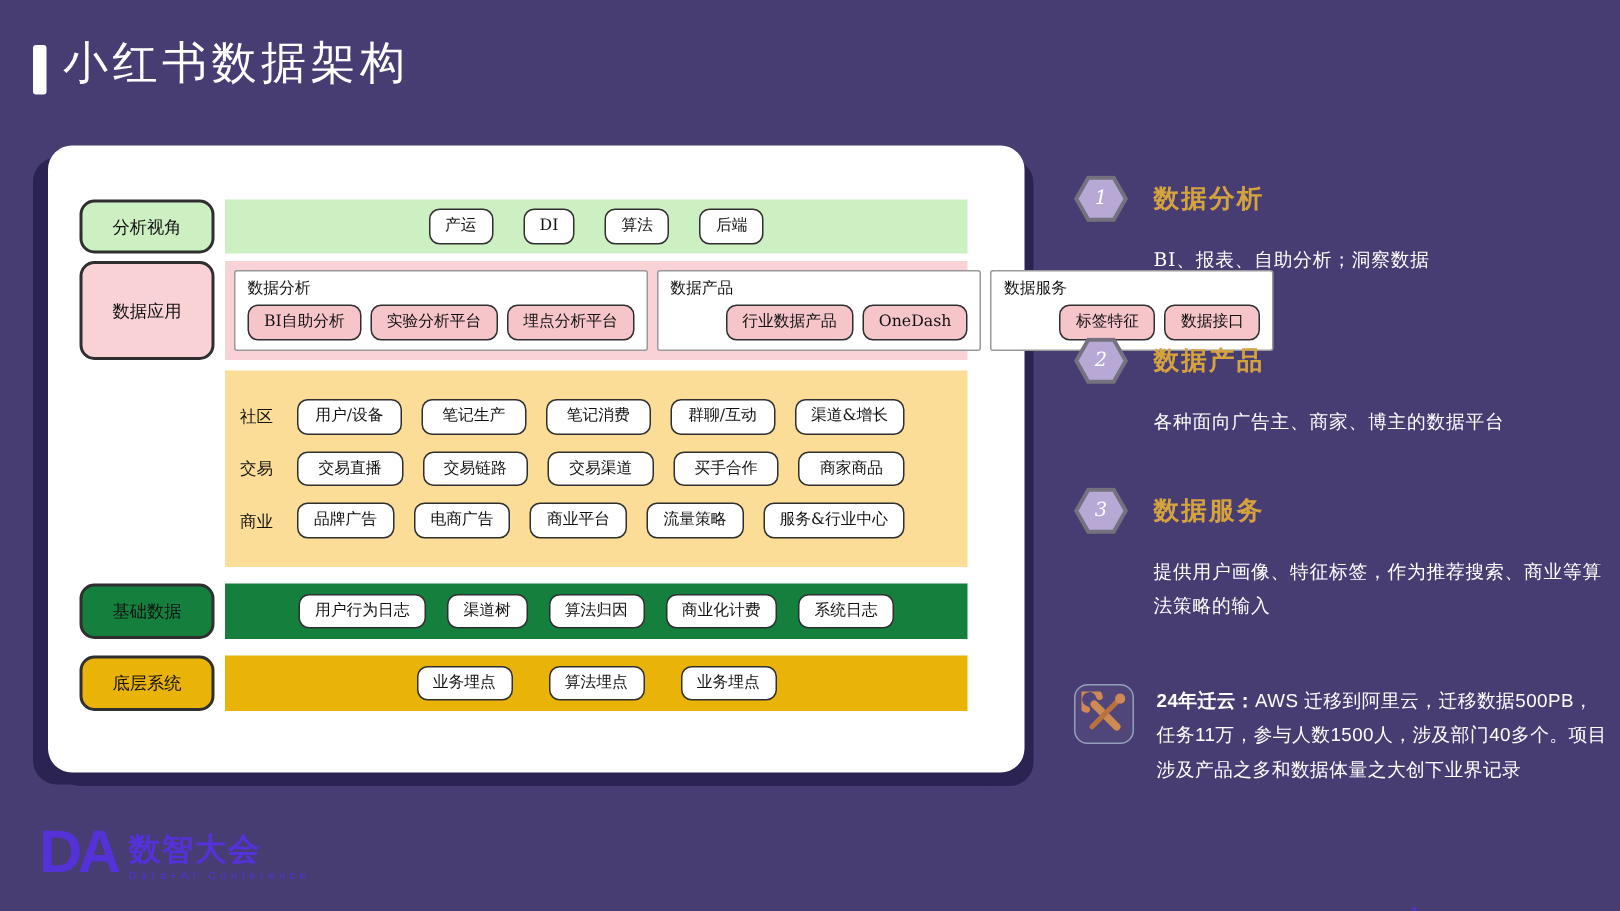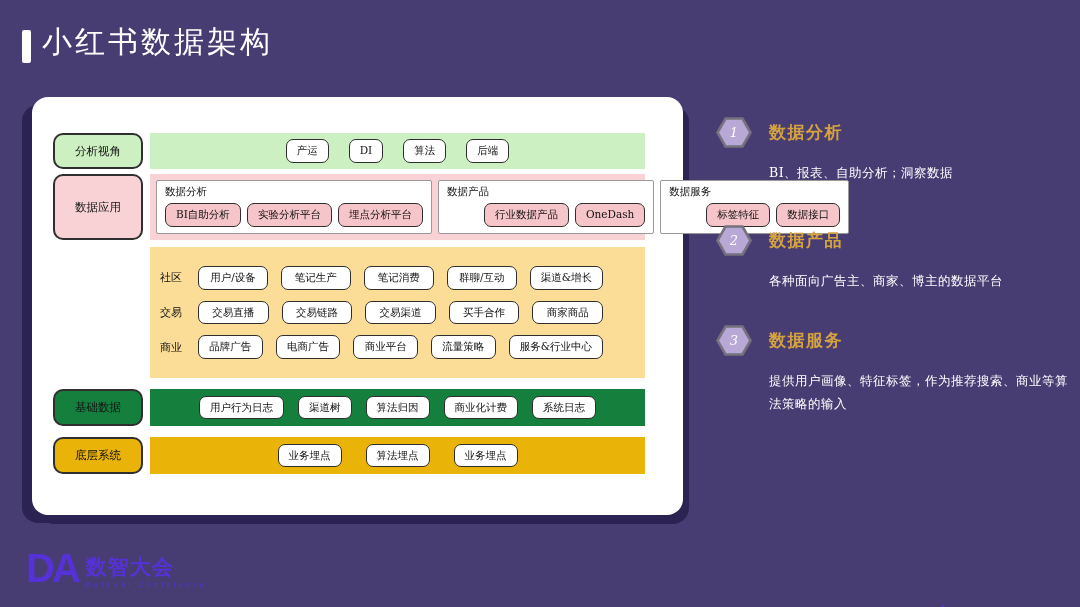--- a/index.html
+++ b/index.html
@@ -240,20 +240,33 @@
           <svg width="36" height="31" viewBox="0 0 36 31">
             <polygon points="9.5,1.5 26.5,1.5 34.5,15.5 26.5,29.5 9.5,29.5 1.5,15.5" fill="#b7a8d6" stroke="#75717f" stroke-width="2.6"></polygon>
           </svg>
           <span class="hex-num">3</span>
         </div>
         <span class="sec-title">数据服务</span>
       </div>
       <div class="sec-body">提供用户画像、特征标签，作为推荐搜索、商业等算法策略的输入</div>
     </div>
 
+    <div class="callout">
+      <div class="callout-icon">
+        <svg width="30" height="30" viewBox="0 0 30 30">
+          <path d="M12 3.5 A 7 7 0 1 0 3.5 12" fill="none" stroke="#cf8a54" stroke-width="4.4" stroke-linecap="round"></path>
+          <line x1="8.5" y1="8.5" x2="23.5" y2="23.5" stroke="#cf8a54" stroke-width="5" stroke-linecap="round"></line>
+          <line x1="25.5" y1="5" x2="7" y2="23.5" stroke="#b9713d" stroke-width="3.4" stroke-linecap="round"></line>
+          <circle cx="25.8" cy="4.8" r="3.4" fill="#cf8a54"></circle>
+        </svg>
+      </div>
+      <div class="callout-text">
+        <b>24年迁云：</b><span>AWS 迁移到阿里云，迁移数据500PB，任务11万，参与人数1500人，涉及部门40多个。项目涉及产品之多和数据体量之大创下业界记录</span>
+      </div>
+    </div>
 
   </div>
 
   <div class="da-logo">
     <span class="da-abbr">DA</span>
     <span class="da-right">
       <span class="da-name">数智大会</span>
       <span class="da-sub">Data+AI Conference</span>
     </span>
   </div>

